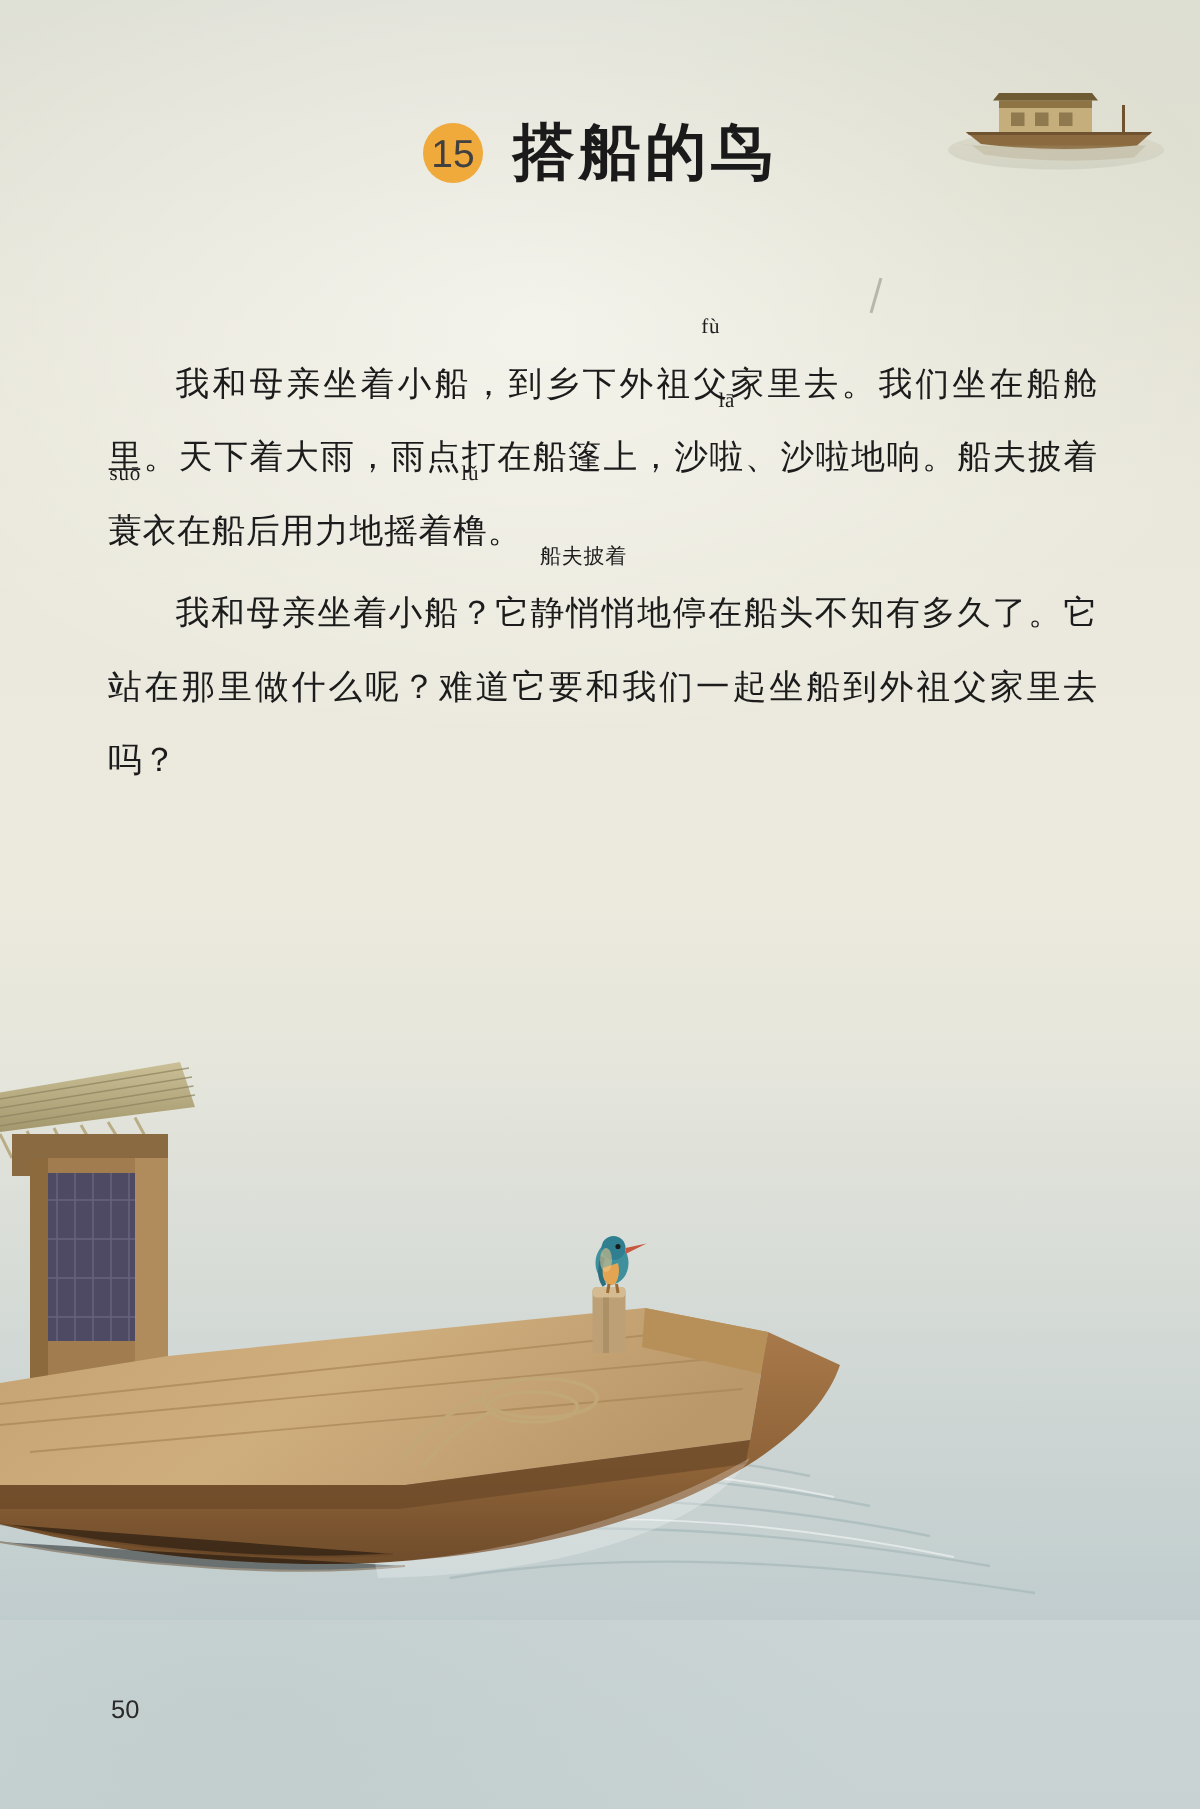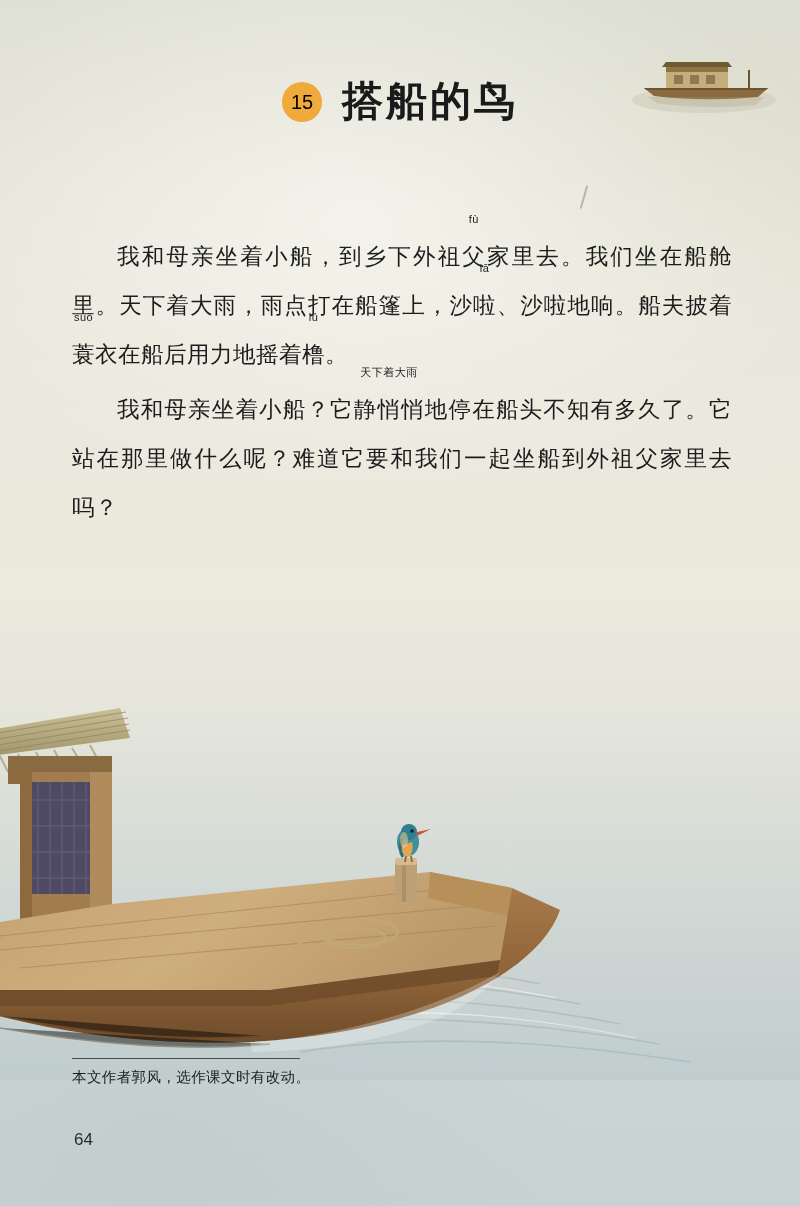--- a/index.html
+++ b/index.html
@@ -55,22 +55,22 @@
     z-index: 6;
   }
   .lesson-number {
     display: inline-block;
     vertical-align: middle;
     width: 40px;
     height: 40px;
     line-height: 40px;
     border-radius: 50%;
     background: #f0a93b;
-    color: #000000;
-    font-size: 20px;
+    color: #404040;
+    font-size: 26px;
     font-family: "Liberation Sans", sans-serif;
     text-align: center;
     margin-right: 16px;
   }
   .lesson-title {
     display: inline-block;
     vertical-align: middle;
     font-size: 41px;
     letter-spacing: 3px;
     color: #1a1a1a;
@@ -111,26 +111,26 @@
     display: inline-block;
     position: relative;
     text-indent: 0;
   }
   .ruby > .rb { display: inline-block; }
   .ruby > .rt {
     position: absolute;
     left: 50%;
     transform: translateX(-50%);
     top: -19px;
-    font-size: 11px;
+    font-size: 14px;
     line-height: 12px;
     letter-spacing: 0.5px;
     white-space: nowrap;
     color: #1c1c1c;
-    font-family: Liberation Sans, sans-serif;
+    font-family: Liberation Serif, serif;
   }
 
   
   #illustration {
     position: absolute;
     left: 0;
     top: 660px;
     width: 800px;
     height: 420px;
     z-index: 3;
@@ -214,21 +214,21 @@
 
   <div id="stray-mark"></div>
 
   <div id="title-row">
     <span class="lesson-number">15</span>
     <span class="lesson-title">搭船的鸟</span>
   </div>
 
   <div id="body-text">
     <p class="para" id="para-1"><span>我和母亲坐着小船，到乡下外祖</span><span class="ruby"><span class="rb">父</span><span class="rt">fù</span></span><span>家里去。我们坐在船舱里。天下着大雨，雨点打在船篷上，沙</span><span class="ruby"><span class="rb">啦</span><span class="rt">lā</span></span><span>、沙啦地响。船夫披着</span><span class="ruby"><span class="rb">蓑</span><span class="rt">suō</span></span><span>衣在船后用力地摇着</span><span class="ruby"><span class="rb">橹</span><span class="rt">lǔ</span></span><span>。</span></p>
-    <p class="para" id="para-3"><span>我和母亲坐着小船？它静</span><span class="ruby"><span class="rb">悄</span><span class="rt">天下着大雨</span></span><span>悄地停在船头不知有多久了。它站在那里做什么呢？难道它要和我们一起坐船到外祖父家里去吗？</span></p>
+    <p class="para" id="para-3"><span>我和母亲坐着小船？它静</span><span class="ruby"><span class="rb">悄</span><span class="rt">船夫披着</span></span><span>悄地停在船头不知有多久了。它站在那里做什么呢？难道它要和我们一起坐船到外祖父家里去吗？</span></p>
   </div>
 
   <svg id="illustration" viewBox="0 0 800 420" preserveAspectRatio="none">
     <defs>
       <linearGradient id="water" x1="0" y1="0" x2="0" y2="1">
         <stop offset="0%" stop-color="#d9dcd2" stop-opacity="0"></stop>
         <stop offset="35%" stop-color="#cfd6d3" stop-opacity="0.55"></stop>
         <stop offset="100%" stop-color="#bfcccd" stop-opacity="0.9"></stop>
       </linearGradient>
       <linearGradient id="deck" x1="0" y1="0" x2="1" y2="0.3">
@@ -341,20 +341,16 @@
     <g fill="none" stroke="#c2a878" stroke-width="2.4" opacity="0.95">
       <ellipse cx="360" cy="272" rx="38" ry="13"></ellipse>
       <ellipse cx="355" cy="278" rx="30" ry="10"></ellipse>
       <path d="M322 272 C300 280, 280 296, 268 312"></path>
       <path d="M330 280 C308 290, 292 304, 282 318"></path>
     </g>
 
     <path d="M250 382 C330 378, 430 352, 500 312 C470 360, 370 390, 252 392 Z" fill="#ffffff" opacity="0.25"></path>
   </svg>
 
-  <div id="footnote">
-    <div id="footnote-rule"></div>
-    <div id="footnote-text">本文作者郭风，选作课文时有改动。</div>
-  </div>
-
-  <div id="page-number">64</div>
+
+  <div id="page-number">50</div>
 
 </div>
 
 </body></html>

